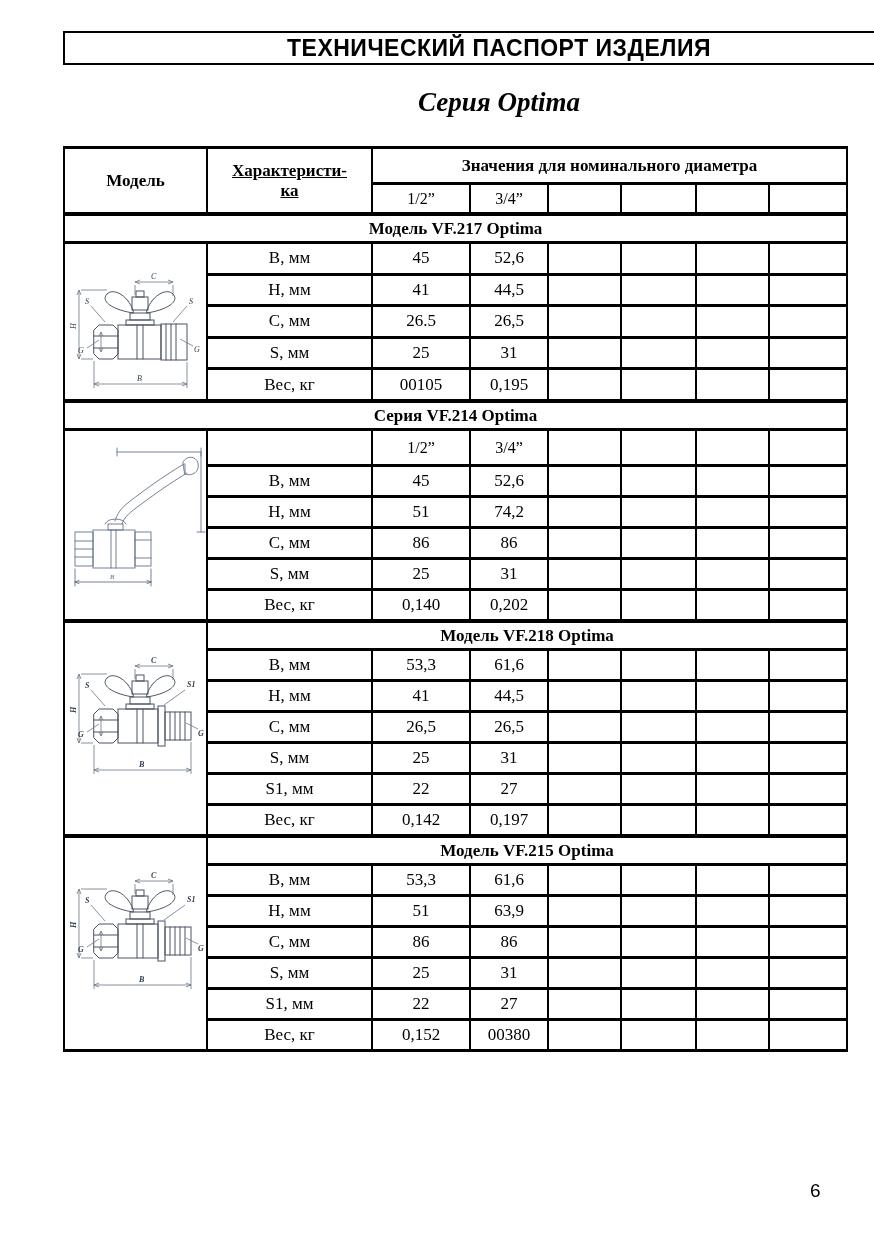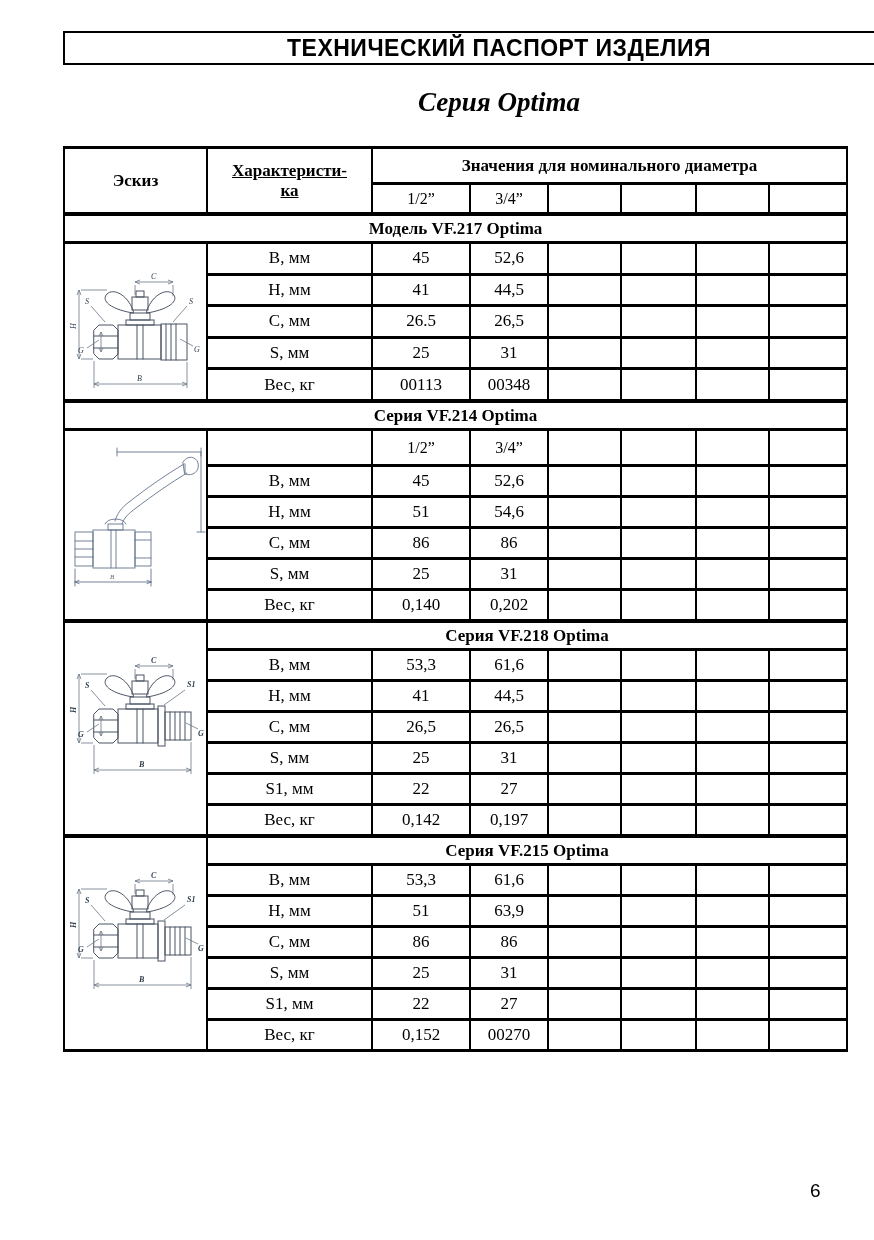--- a/index.html
+++ b/index.html
@@ -54,21 +54,21 @@
         <col style="width:98px">
         <col style="width:78px">
       <col style="width:73px">
         <col style="width:75px">
         <col style="width:73px">
         <col style="width:78px">
     </colgroup>
     <tbody>
 
     <tr class="hr1">
-      <td rowspan="2">Эскиз</td>
+      <td rowspan="2">Модель</td>
       <td rowspan="2" class="char">Характеристи-
 ка</td>
       <td colspan="6">Значения для номинального диаметра</td>
     </tr>
     <tr class="hr2">
       <td>1/2”</td>
       <td>3/4”</td>
       <td></td>
       <td></td>
       <td></td>
@@ -159,22 +159,22 @@
       <td>S, мм</td>
       <td>25</td>
       <td>31</td>
       <td></td>
           <td></td>
           <td></td>
           <td></td>
     </tr>
     <tr class="data">
       <td>Вес, кг</td>
-      <td>00113</td>
-      <td>00348</td>
+      <td>00105</td>
+      <td>0,195</td>
       <td></td>
           <td></td>
           <td></td>
           <td></td>
     </tr>
 
     <tr class="model">
       <td colspan="8">Серия VF.214 Optima</td>
     </tr>
     <tr class="subhdr">
@@ -224,21 +224,21 @@
       <td>45</td>
       <td>52,6</td>
       <td></td>
           <td></td>
           <td></td>
           <td></td>
     </tr>
     <tr class="data">
       <td>Н, мм</td>
       <td>51</td>
-      <td>54,6</td>
+      <td>74,2</td>
       <td></td>
           <td></td>
           <td></td>
           <td></td>
     </tr>
     <tr class="data">
       <td>С, мм</td>
       <td>86</td>
       <td>86</td>
       <td></td>
@@ -311,21 +311,21 @@
           </g>
           <text class="dimtext" x="84" y="35">C</text>
           <text class="dimtext" x="18" y="60">S</text>
           <text class="dimtext" x="120" y="59">S1</text>
           <text class="dimtext" x="4" y="84" transform="rotate(-90 7 82)">H</text>
           <text class="dimtext" x="11" y="109">G</text>
           <text class="dimtext" x="131" y="108">G</text>
           <text class="dimtext" x="72" y="139">B</text>
         </svg>
       </td>
-      <td colspan="7">Серия VF.218 Optima</td>
+      <td colspan="7">Модель VF.218 Optima</td>
     </tr>
     <tr class="data">
       <td>В, мм</td>
       <td>53,3</td>
       <td>61,6</td>
       <td></td>
           <td></td>
           <td></td>
           <td></td>
     </tr>
@@ -421,21 +421,21 @@
           </g>
           <text class="dimtext" x="84" y="35">C</text>
           <text class="dimtext" x="18" y="60">S</text>
           <text class="dimtext" x="120" y="59">S1</text>
           <text class="dimtext" x="4" y="84" transform="rotate(-90 7 82)">H</text>
           <text class="dimtext" x="11" y="109">G</text>
           <text class="dimtext" x="131" y="108">G</text>
           <text class="dimtext" x="72" y="139">B</text>
         </svg>
       </td>
-      <td colspan="7">Серия VF.215 Optima</td>
+      <td colspan="7">Модель VF.215 Optima</td>
     </tr>
     <tr class="data">
       <td>В, мм</td>
       <td>53,3</td>
       <td>61,6</td>
       <td></td>
           <td></td>
           <td></td>
           <td></td>
     </tr>
@@ -471,21 +471,21 @@
       <td>22</td>
       <td>27</td>
       <td></td>
           <td></td>
           <td></td>
           <td></td>
     </tr>
     <tr class="data">
       <td>Вес, кг</td>
       <td>0,152</td>
-      <td>00270</td>
+      <td>00380</td>
       <td></td>
           <td></td>
           <td></td>
           <td></td>
     </tr>
 
     </tbody>
   </table>
 </div>
 

